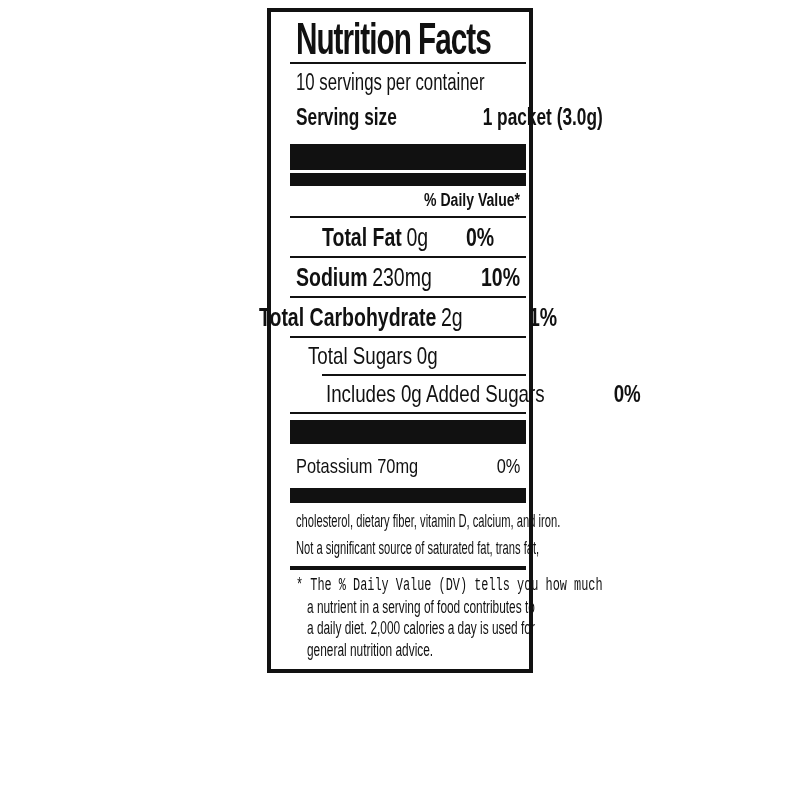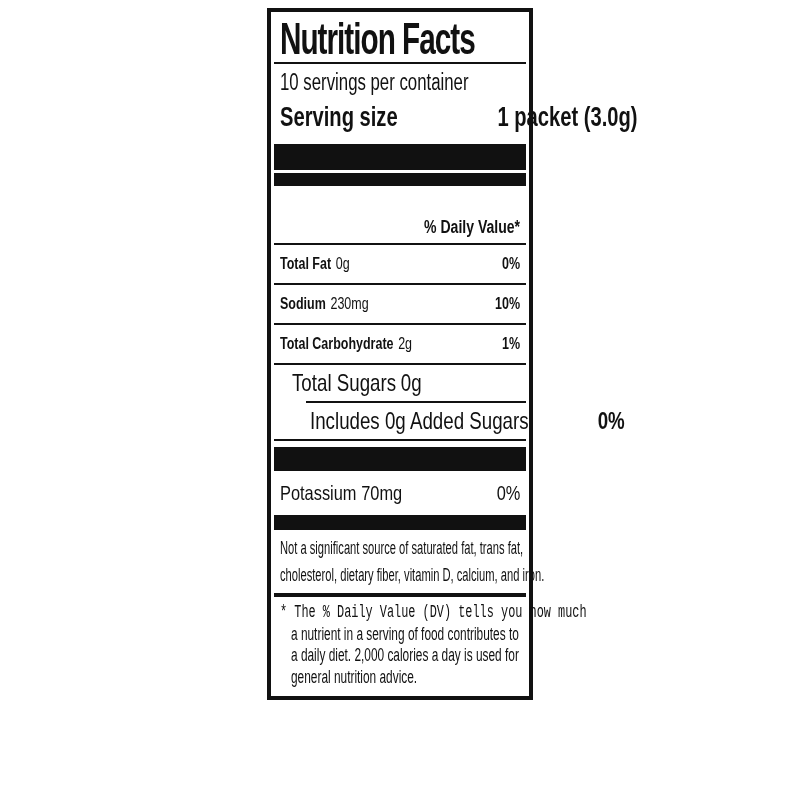--- a/index.html
+++ b/index.html
@@ -14,21 +14,21 @@
     height: 800px;
     background: #ffffff;
     overflow: hidden;
   }
   .nfl {
     box-sizing: border-box;
     width: 266px;
     margin: 8px auto 0 auto;
     background: #ffffff;
     border: 4px solid #111111;
-    padding: 3px 3px 8px 3px;
+    padding: 3px 3px 8px 19px;
   }
   .txt { padding-left: 6px; padding-right: 6px; }
 
   
   .cx  { display: inline-block; transform-origin: 0 50%; white-space: nowrap; }
   .cxr { display: inline-block; transform-origin: 100% 50%; white-space: nowrap; }
   .s62 { transform: scaleX(.62); }
   .s66 { transform: scaleX(.66); }
   .s70 { transform: scaleX(.70); }
   .s72 { transform: scaleX(.72); }
@@ -49,27 +49,27 @@
   .rule4 { height: 4px; background: #111111; }
   .rule-indent { margin-left: 32px; }
   .bar   { background: #111111; }
   .bar26 { height: 26px; margin-top: 10px; }
   .bar13 { height: 13px; margin-top: 3px; }
   .bar24 { height: 24px; margin-top: 6px; }
   .bar15 { height: 15px; }
 
   .servings { font-size: 23px; line-height: 36px; }
   .row { display: flex; justify-content: space-between; align-items: baseline; }
-  .ssrow { font-size: 28px; font-weight: bold; line-height: 34px; }
+  .ssrow { font-size: 24px; font-weight: bold; line-height: 34px; }
   .aps { font-size: 21px; font-weight: bold; line-height: 26px; margin-top: 6px; }
   .calrow { line-height: 54px; height: 54px; }
   .cal-label { font-size: 43px; font-weight: bold; letter-spacing: -1px; }
   .cal-value { font-size: 56px; font-weight: bold; }
-  .dvh { font-size: 18px; font-weight: bold; line-height: 28px; text-align: right; margin-top: 27px; }
-  .nrow  { font-size: 16px; line-height: 38px; }
+  .dvh { font-size: 18px; font-weight: bold; line-height: 28px; text-align: right; }
+  .nrow  { font-size: 25px; line-height: 38px; justify-content: center; }
   .nrow2 { font-size: 24px; line-height: 36px; }
   .krow  { font-size: 21px; line-height: 44px; }
   .amt { margin-left: 6px; }
   .ind1 { padding-left: 18px; }
   .ind2 { padding-left: 36px; }
   .mt2 { margin-top: 2px; }
   .mt4 { margin-top: 4px; }
   .notsig { font-size: 18px; line-height: 27px; margin-top: 5px; }
   .footnote { font-size: 18px; line-height: 21.5px; margin-top: 5px; }
   .fline { padding-left: 11px; }
@@ -133,22 +133,22 @@
     <div class="bar bar24"></div>
 
     <div class="row krow txt">
       <span class="cx s78"><span>Potassium</span><span class="amt">70mg</span></span>
       <span class="cxr s78">0%</span>
     </div>
 
     <div class="bar bar15"></div>
 
     <div class="notsig txt">
+      <div><span class="cx s62">cholesterol, dietary fiber, vitamin D, calcium, and iron.</span></div>
       <div><span class="cx s62">Not a significant source of saturated fat, trans fat,</span></div>
-      <div><span class="cx s62">cholesterol, dietary fiber, vitamin D, calcium, and iron.</span></div>
     </div>
 
     <div class="rule4 mt4"></div>
 
     <div class="footnote txt">
       <div class="fline0"><span class="cx s66">* The % Daily Value (DV) tells you how much</span></div>
       <div class="fline"><span class="cx s66">a nutrient in a serving of food contributes to</span></div>
       <div class="fline"><span class="cx s66">a daily diet. 2,000 calories a day is used for</span></div>
       <div class="fline"><span class="cx s66">general nutrition advice.</span></div>
     </div>

